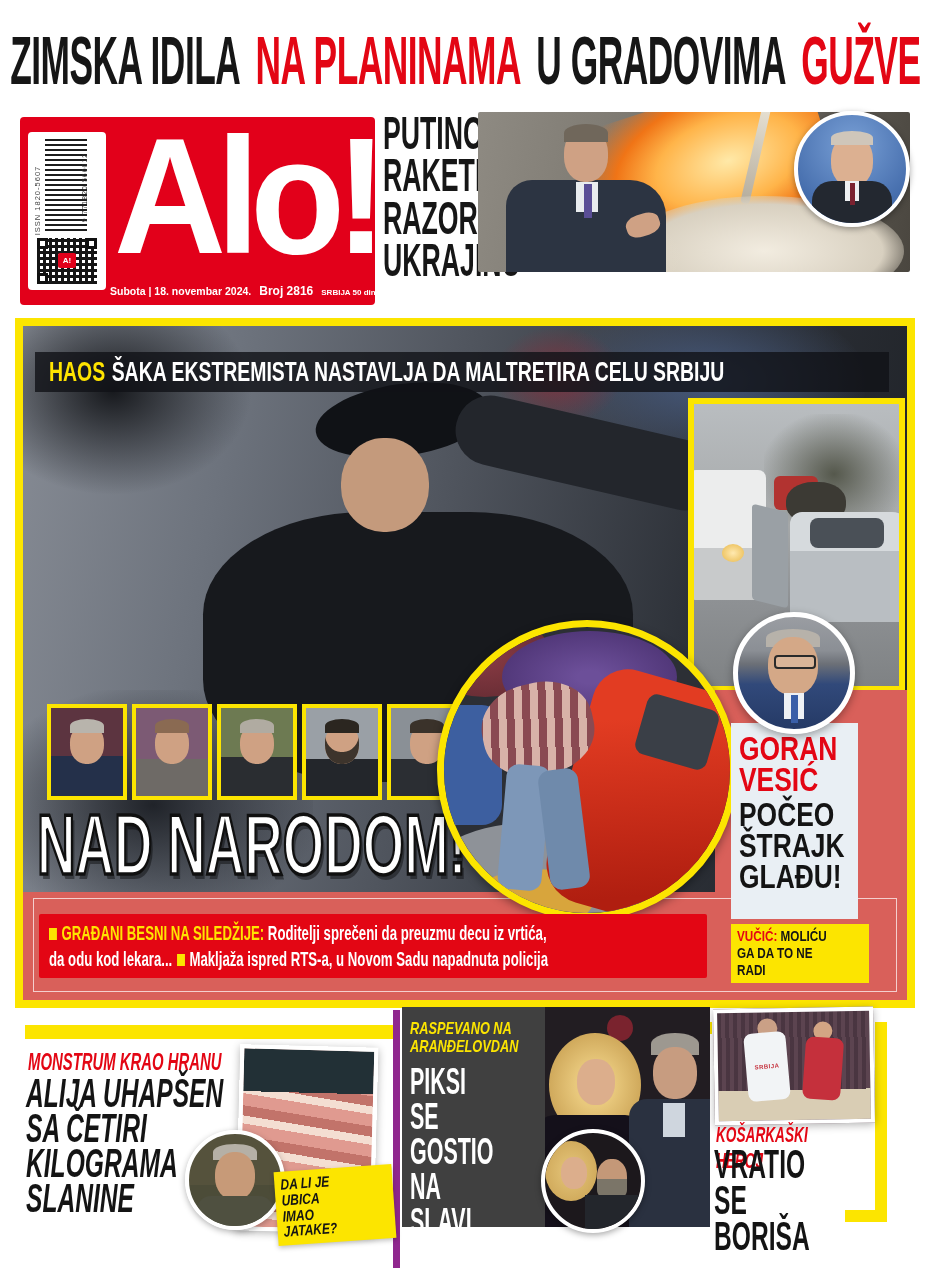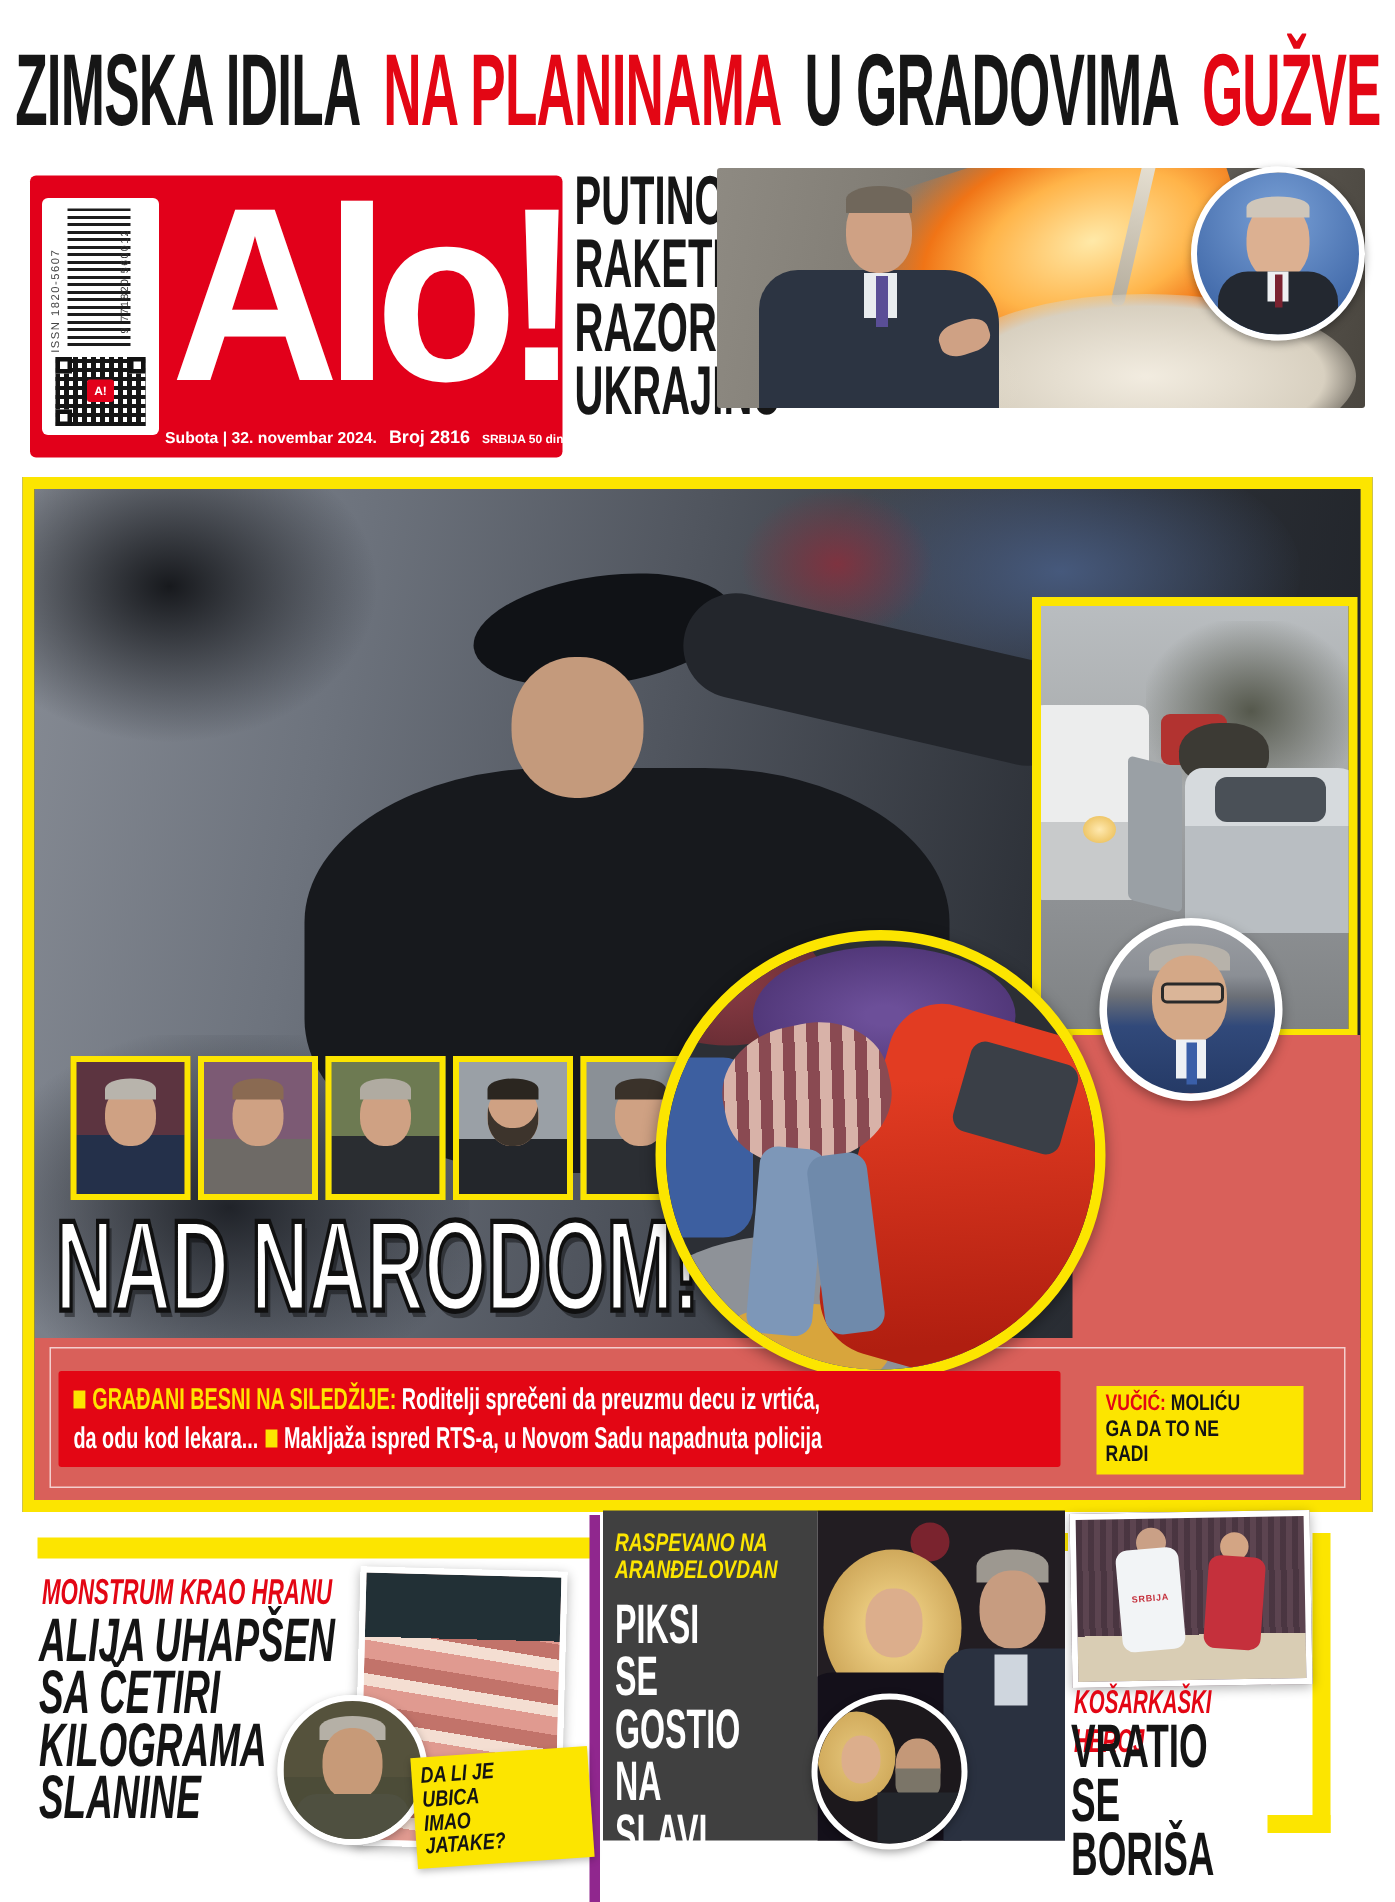--- a/index.html
+++ b/index.html
@@ -247,21 +247,21 @@
       <div class="bcnum">9 771820 560012</div>
       <div class="qr">
         <div class="qrf tl"></div>
         <div class="qrf tr"></div>
         <div class="qrf bl"></div>
         <div class="qra">A!</div>
       </div>
     </div>
     <div class="alo">Alo!</div>
     <div class="mh-meta">
-      <span class="mh-date">Subota | 32. novembar 2024.</span>
+      <span class="mh-date">Subota | 18. novembar 2024.</span>
       <span class="mh-issue">Broj 2816</span>
       <span class="mh-price">SRBIJA 50 din, MAK 30 den, CG 1 €, BIH 0.50 KM</span>
     </div>
   </div>
 
   <div class="abs putin-hl pre sx" style="--sx:.58">PUTINOVE
 RAKETE ĆE
 RAZORITI
 UKRAJINU</div>
   <div class="abs mdv-photo">
@@ -289,20 +289,25 @@
       <div class="umbl"></div>
       <div class="umbb"></div>
       <div class="umbr"></div>
       <div class="crowd"></div>
       <div class="jack"></div>
       <div class="cap"></div>
       <div class="face"></div>
       <div class="arm"></div>
     </div>
 
+    <div class="abs haos">
+      <span class="line sx" style="--sx:.72">
+        <span class="hi">HAOS</span><span class="rest">ŠAKA EKSTREMISTA NASTAVLJA DA MALTRETIRA CELU SRBIJU</span>
+      </span>
+    </div>
 
 
     <div class="abs ports">
       <div class="pt p1">
           <i class="f"></i>
           <i class="h"></i>
         </div>
       <div class="pt p2">
           <i class="f"></i>
           <i class="h"></i>
@@ -353,20 +358,27 @@
     </div>
 
     <div class="abs vcirc">
       <div class="v-hair"></div>
       <div class="v-face"></div>
       <div class="v-glass"></div>
       <div class="v-shirt"></div>
       <div class="v-tie"></div>
     </div>
 
+    <div class="abs vbox">
+      <div class="nm pre sx" style="--sx:.8">GORAN
+VESIĆ</div>
+      <div class="act pre sx" style="--sx:.8">POČEO
+ŠTRAJK
+GLAĐU!</div>
+    </div>
     <div class="abs vucic">
       <span class="t sx" style="--sx:.78">
         <span class="lb">VUČIĆ:</span>
         <span class="tx">MOLIĆU GA DA TO NE RADI</span>
       </span>
     </div>
 
     <div class="abs red-strip">
       <div class="inner sx" style="--sx:.66">
         <div><span class="sq"></span><span class="yel">GRAĐANI BESNI NA SILEDŽIJE:</span>

